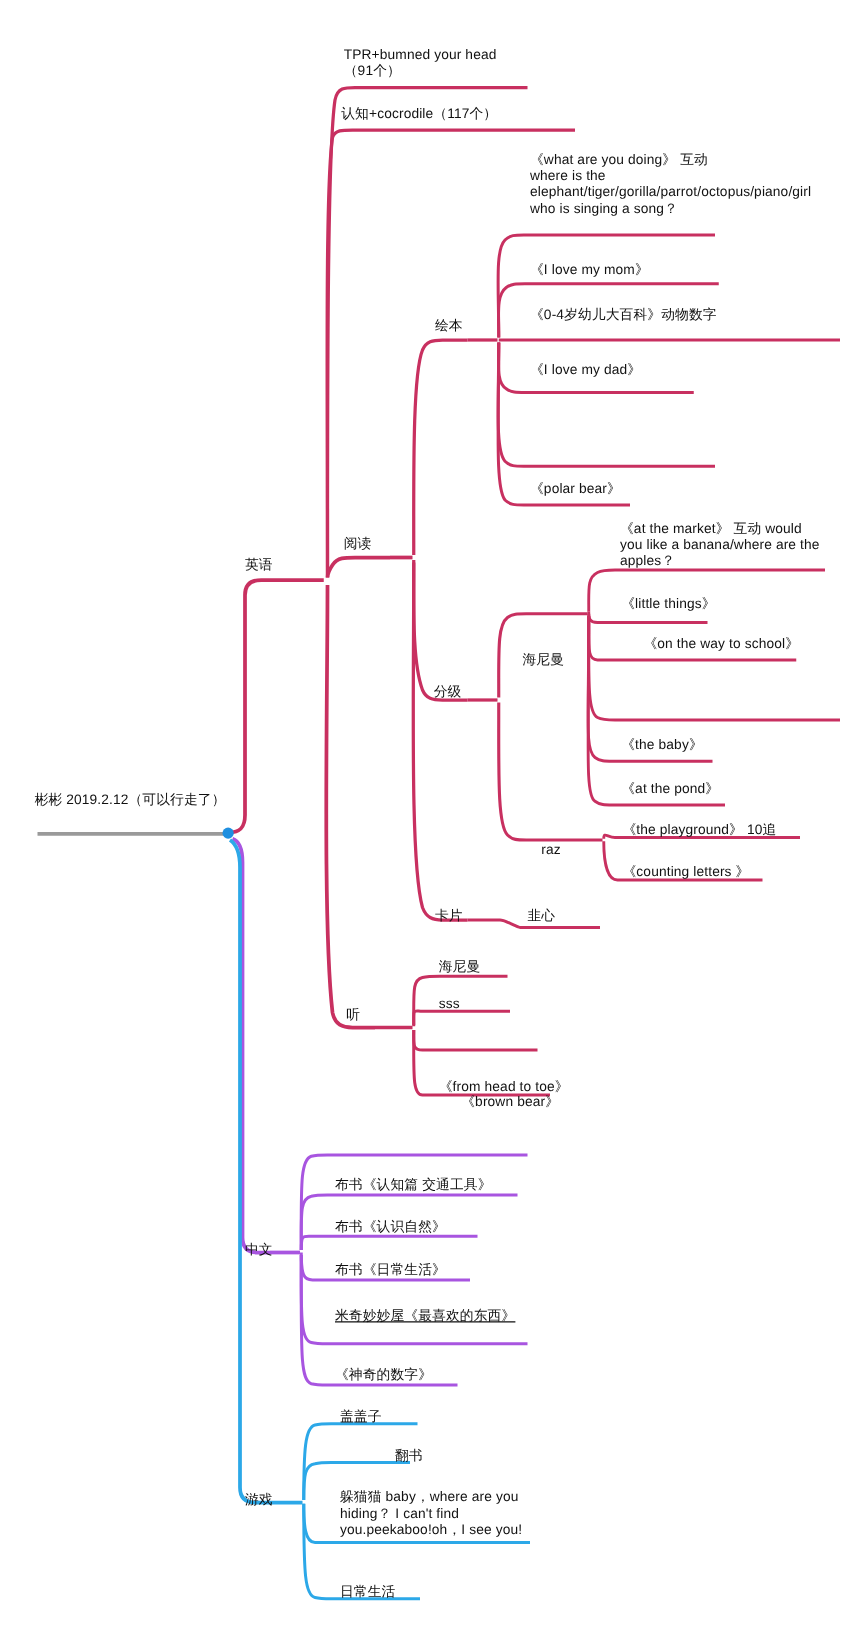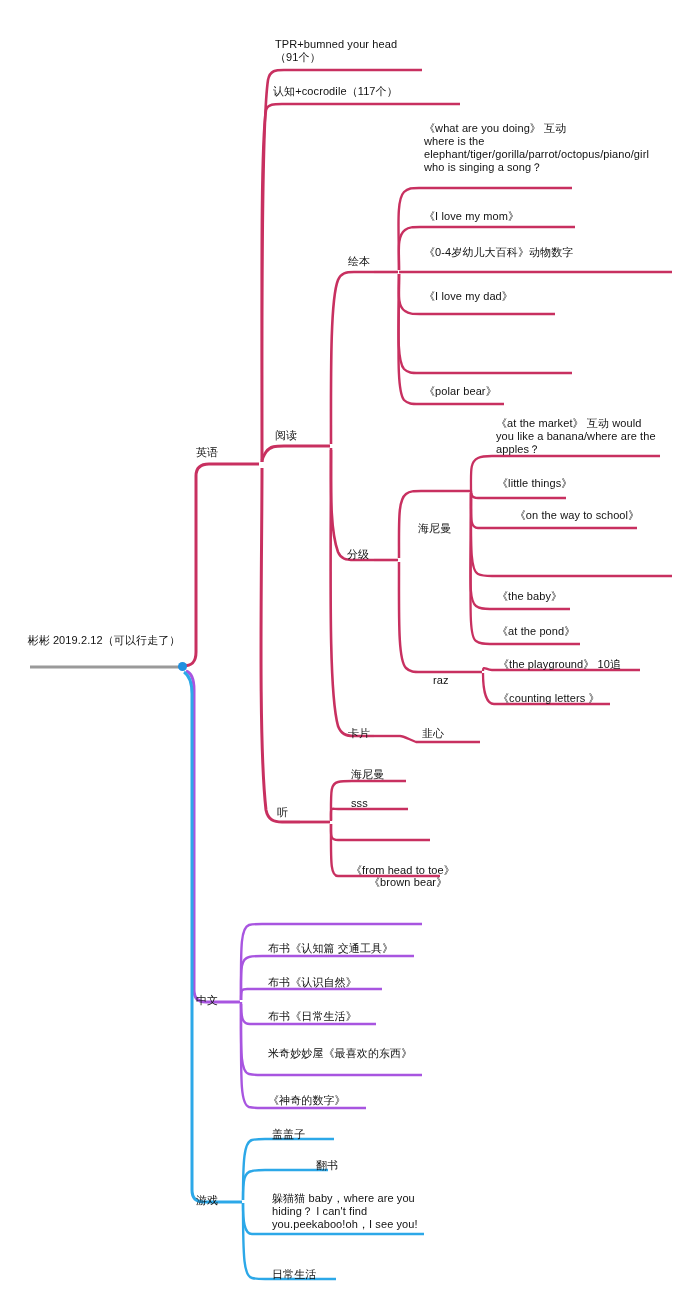--- a/index.html
+++ b/index.html
@@ -156,21 +156,21 @@
 
   <div class="node" style="left:351px;top:768px;">海尼曼</div>
   <div class="node en" style="left:351px;top:797px;">sss</div>
   <div class="node en" style="left:369px;top:829px;margin-top:47px;">《brown bear》</div>
   <div class="node en" style="left:351px;top:864px;">《from head to toe》</div>
 
   <div class="node" style="left:196px;top:994px;">中文</div>
   <div class="node" style="left:268px;top:942px;width:160px;">布书《认知篇 交通工具》</div>
   <div class="node" style="left:268px;top:976px;width:160px;">布书《认识自然》</div>
   <div class="node" style="left:268px;top:1010px;width:160px;">布书《日常生活》</div>
-  <div class="node" style="left:268px;top:1047px;width:148px;">米奇妙妙屋《最喜欢的东西》</div>
+  <div class="node" style="left:268px;top:1047px;width:148px;text-decoration:underline;">米奇妙妙屋《最喜欢的东西》</div>
   <div class="node" style="left:268px;top:1094px;width:150px;">《神奇的数字》</div>
 
   <div class="node" style="left:196px;top:1194px;">游戏</div>
   <div class="node" style="left:272px;top:1128px;">盖盖子</div>
   <div class="node" style="left:272px;top:1159px;margin-left:44px;">翻书</div>
   <div class="node en" style="left:272px;top:1192px;width:152px;">躲猫猫 baby，where are you hiding？ I can't find you.peekaboo!oh，I see you!</div>
   <div class="node" style="left:272px;top:1268px;">日常生活</div>
 
 </div>
 

